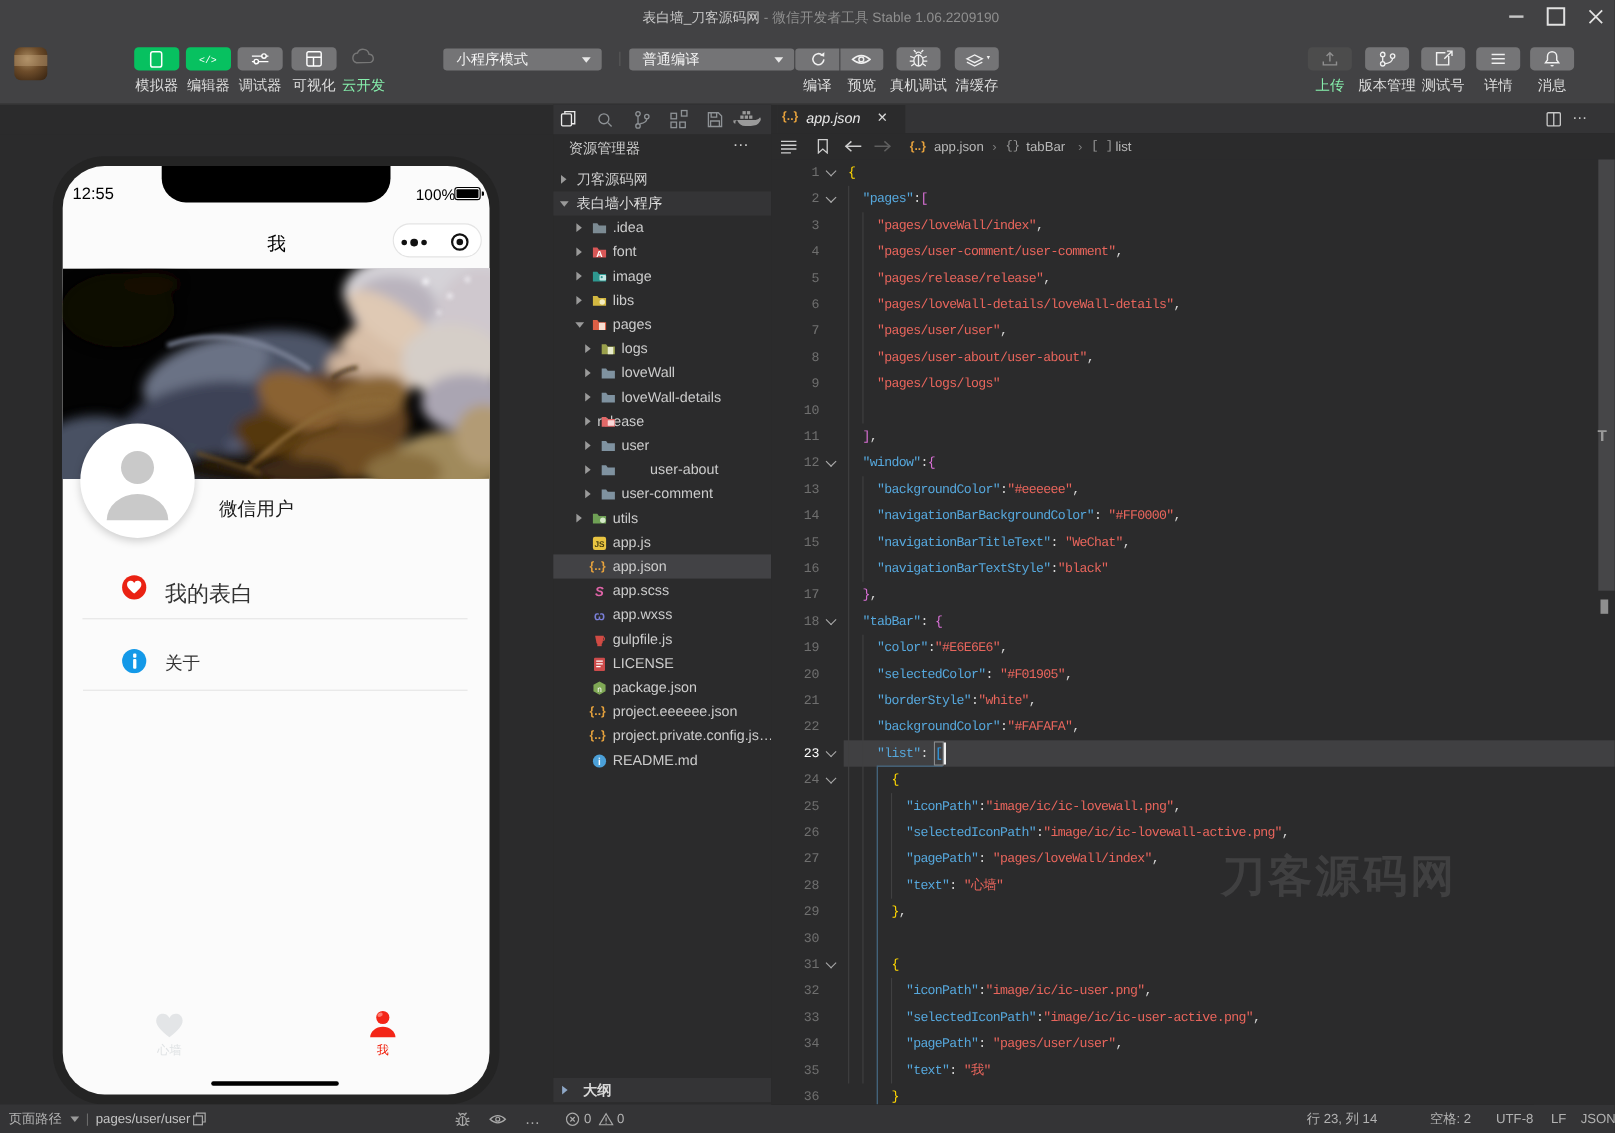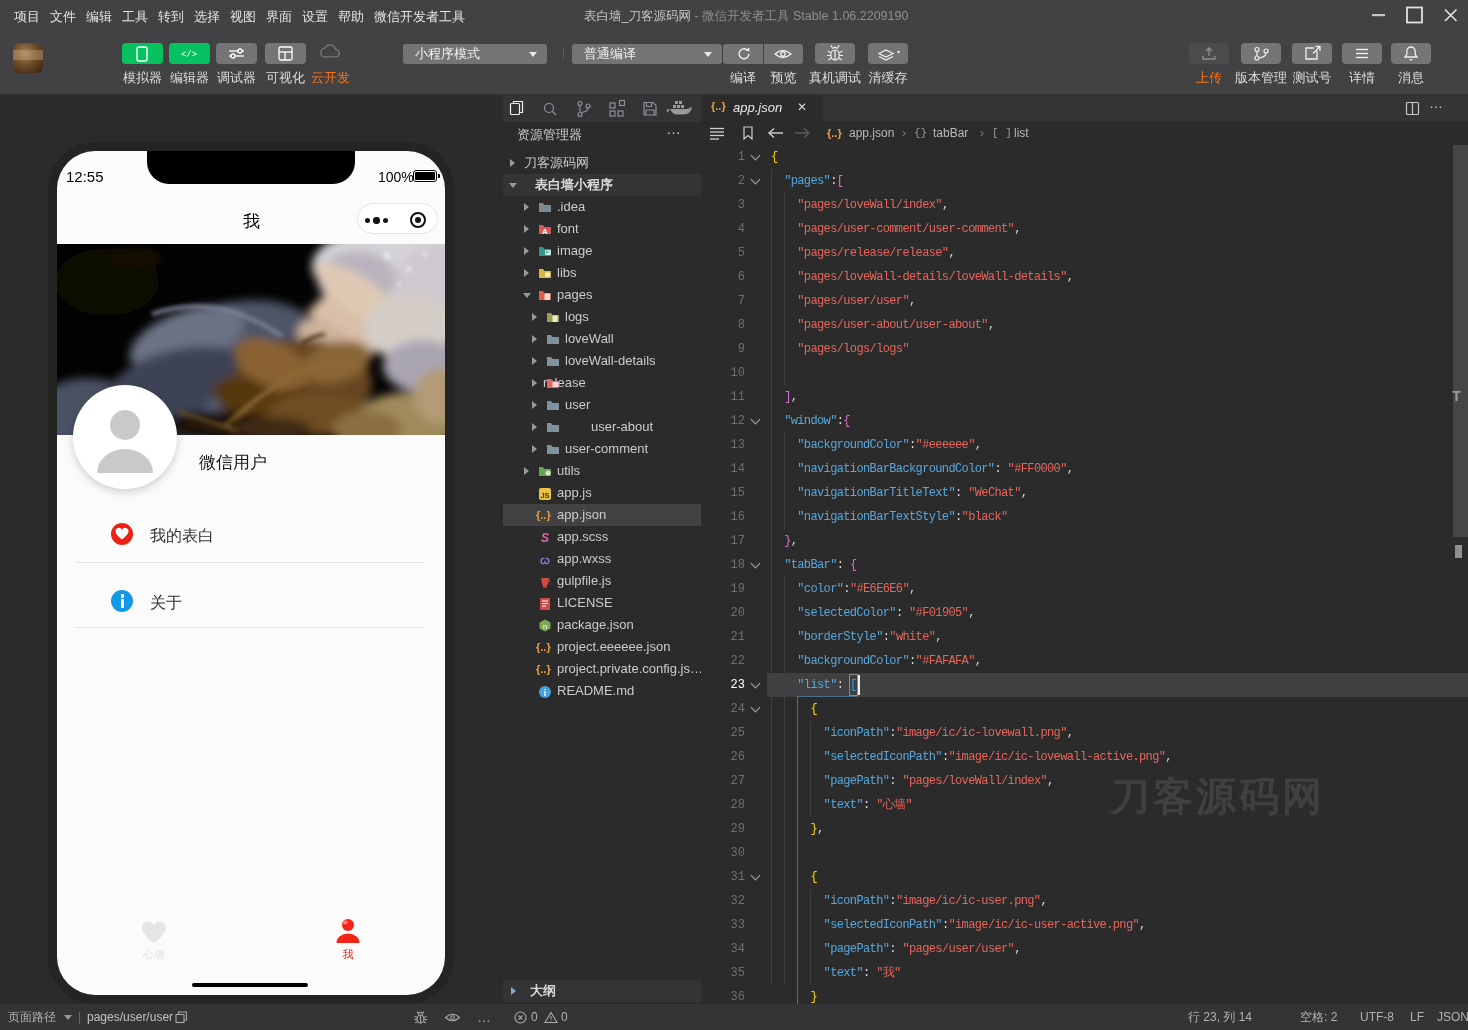--- a/index.html
+++ b/index.html
@@ -9,21 +9,21 @@
 #titlebar{left:0;top:0;width:1468px;height:30px;background:#424244;color:#e4e4e4;font-size:13px}
 #titlebar .menu{position:absolute;top:8px;left:14px;white-space:nowrap;letter-spacing:0}
 #titlebar .menu span{margin-right:10px}
 #wintitle{position:absolute;top:8px;left:584px;color:#c8c8c8;font-size:12.5px}
 #wintitle .dim{color:#8f8f8f}
 
 #toolbar{left:0;top:30px;width:1468px;height:65px;background:#424244;border-bottom:1px solid #333}
 .tbtn{position:absolute;top:13px;height:21px;border-radius:4px;background:#757577}
 .tbtn.green{background:#07c160}
 .tlabel{position:absolute;top:39px;font-size:13px;color:#dedede;text-align:center;white-space:nowrap}
-.tlabel.dim{color:#f97316}
+.tlabel.dim{color:#86efac}
 .drop{position:absolute;top:14px;height:20px;background:#747476;border-radius:3px;color:#f2f2f2;font-size:13px;line-height:20px;padding-left:12px}
 .drop .car{position:absolute;right:10px;top:8px;width:0;height:0;border-left:4px solid transparent;border-right:4px solid transparent;border-top:5px solid #e8e8e8}
 
 #simbar{left:0;top:95px;width:503px;height:27px;background:#333335;color:#cfcfcf;font-size:13px}
 #simarea{left:0;top:122px;width:503px;height:882px;background:#2b2b2c}
 #phone{position:absolute;left:57px;top:29px;width:388px;height:844px;background:#fbfbfb;border-radius:38px;box-shadow:0 0 0 9px #242424}
 #notch{position:absolute;left:90px;top:0;width:208px;height:33px;background:#000;border-radius:0 0 22px 22px}
 
 #explorer{left:503px;top:95px;width:198px;height:909px;background:#2b2b2c}
 .erow{position:absolute;left:0;width:198px;height:22px;color:#cccccc;font-size:13px;line-height:22px;white-space:nowrap}
@@ -42,21 +42,20 @@
 pre.codepre{position:absolute;left:70px;top:0;font-family:"Liberation Mono",monospace;font-size:12px;line-height:24px;letter-spacing:-0.63px;color:#d6d6d6}
 .k{color:#56a8dd}.s{color:#e8655c}.b1{color:#ffd702}.b2{color:#da70d6}.b3{color:#2da0f0}
 .guide{position:absolute;width:1px;background:#404041}
 .chev{position:absolute;width:7px;height:7px;border-right:1.5px solid #aaa;border-bottom:1.5px solid #aaa;transform:rotate(45deg)}
 
 #statusbar{left:0;top:1004px;width:1468px;height:26px;background:#343436;color:#b2b2b2;font-size:12px;line-height:26px}
 </style></head>
 <body>
 <div id="app">
 <div class="abs" id="titlebar">
-  <div class="menu"><span>项目</span><span>文件</span><span>编辑</span><span>工具</span><span>转到</span><span>选择</span><span>视图</span><span>界面</span><span>设置</span><span>帮助</span><span>微信开发者工具</span></div>
   <div id="wintitle">表白墙_刀客源码网<span class="dim"> - 微信开发者工具 Stable 1.06.2209190</span></div>
   <svg style="position:absolute;left:1365px;top:0" width="100" height="30">
     <rect x="7" y="14" width="13" height="2.2" fill="#c6c6c6"></rect>
     <rect x="42" y="7.5" width="15" height="15" fill="none" stroke="#e2e2e2" stroke-width="1.8"></rect>
     <path d="M80 9.5 L91.5 21 M91.5 9.5 L80 21" stroke="#e2e2e2" stroke-width="1.6"></path>
   </svg>
 </div>
 <div class="abs" id="toolbar">
   <div style="position:absolute;left:13px;top:13px;width:30px;height:30px;border-radius:6px;background:radial-gradient(circle at 40% 35%,#a8895f 0%,#6d4c2a 45%,#33200f 100%)"></div>
   <div style="position:absolute;left:13px;top:20px;width:30px;height:10px;background:rgba(190,160,120,.45)"></div>
@@ -241,21 +240,21 @@
     <svg style="position:absolute;left:16px;top:234px" width="104" height="104" viewBox="0 0 104 104">
       <circle cx="52" cy="40" r="15" fill="#c9c9c9"></circle>
       <path d="M24 88 a28 24 0 0 1 56 0 z" fill="#c9c9c9"></path>
     </svg>
     <div style="position:absolute;left:142px;top:300px;font-size:17px;color:#1a1a1a">微信用户</div>
 
     <div style="position:absolute;left:54px;top:372px;width:22px;height:22px;border-radius:50%;background:#ea2213"></div>
     <svg style="position:absolute;left:54px;top:372px" width="22" height="22">
           <path d="M11 16.5 C6.5 13 4.5 10.5 4.5 8.3 a3.4 3.4 0 0 1 6.5-1.4 a3.4 3.4 0 0 1 6.5 1.4 c0 2.2 -2 4.7 -6.5 8.2 z" fill="#fff"></path>
         </svg>
-    <div style="position:absolute;left:93px;top:375px;font-size:16px;color:#333">我的表白</div>
+    <div style="position:absolute;left:93px;top:375px;font-size:20px;color:#333">我的表白</div>
     <div style="position:absolute;left:18px;top:411px;width:350px;height:1px;background:#e4e4e4"></div>
     <div style="position:absolute;left:54px;top:439px;width:22px;height:22px;border-radius:50%;background:#1499e8"></div>
     <div style="position:absolute;left:63.5px;top:443px;width:3px;height:3.5px;background:#fff;border-radius:1px"></div>
     <div style="position:absolute;left:63.5px;top:448px;width:3px;height:9px;background:#fff;border-radius:1px"></div>
     <div style="position:absolute;left:93px;top:442px;font-size:16px;color:#333">关于</div>
     <div style="position:absolute;left:18px;top:476px;width:350px;height:1px;background:#e4e4e4"></div>
 
     <svg style="position:absolute;left:83px;top:768px" width="28" height="26">
           <path d="M14 24 C5.5 17.5 2 13 2 9 a6.2 6.2 0 0 1 12-2.4 A6.2 6.2 0 0 1 26 9 c0 4 -3.5 8.5 -12 15 z" fill="#e3e5e7"></path>
         </svg>
@@ -298,21 +297,21 @@
             <path d="M163 10 h17 q3-0.5 4-2.5 q1.5 2 -0.5 4.5 q-2 3.5-8 3.5 h-5 q-5 0-7.5-5.5z"></path>
             <path d="M163 10 q-2 1-1.5 3.5 q-2-0.5-2-3 z"></path>
           </g>
     </g>
   </svg>
 
   <div style="position:absolute;left:14px;top:31px;font-size:13px;color:#cbcbcb">资源管理器</div>
   <div style="position:absolute;left:163px;top:25px;font-size:15px;color:#cbcbcb;letter-spacing:1px">…</div>
 
   <div class="erow" style="top:57px"><span class="arr r" style="left:7px;top:7px"></span><span style="margin-left:21px">刀客源码网</span></div>
-  <div class="erow" style="top:79px;background:#343436;color:#dddddd"><span class="arr d" style="left:6px;top:9px"></span><span style="margin-left:32px;font-weight:bold">表白墙小程序</span></div>
+  <div class="erow" style="top:79px;background:#343436;color:#dddddd"><span class="arr d" style="left:6px;top:9px"></span><span style="margin-left:21px;font-weight:normal">表白墙小程序</span></div>
   <div class="erow" style="top:101px"><span class="arr r" style="left:21px;top:7px"></span><svg class="ficon" style="left:35px">
           <path d="M1 3 h4 l1.5 2 h6.5 v7 h-12 z" fill="#7c8b93"></path>
         </svg><span style="margin-left:54px">.idea</span></div>
   <div class="erow" style="top:123px"><span class="arr r" style="left:21px;top:7px"></span><svg class="ficon" style="left:35px">
           <path d="M1 3 h4 l1.5 2 h6.5 v7 h-12 z" fill="#d85757"></path>
           <text x="7" y="12" font-size="8" fill="#fff" text-anchor="middle" font-weight="bold">A</text>
         </svg><span style="margin-left:54px">font</span></div>
   <div class="erow" style="top:145px"><span class="arr r" style="left:21px;top:7px"></span><svg class="ficon" style="left:35px">
           <path d="M1 3 h4 l1.5 2 h6.5 v7 h-12 z" fill="#2e9890"></path>
           <rect x="7" y="6" width="6" height="5" rx="1" fill="#c5e8e5"></rect>

